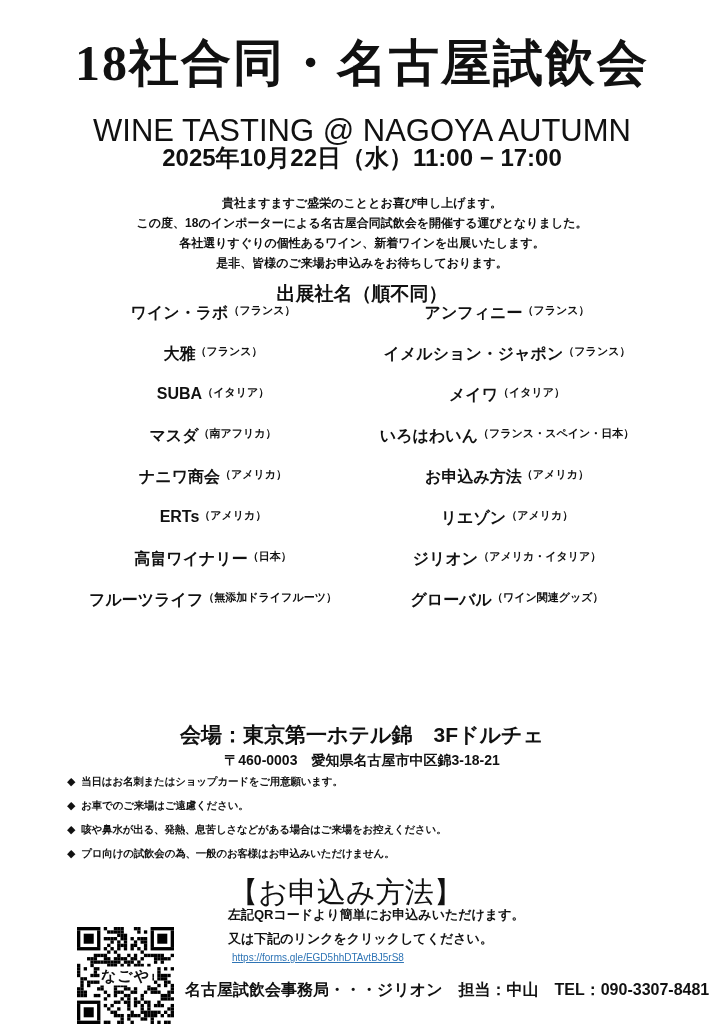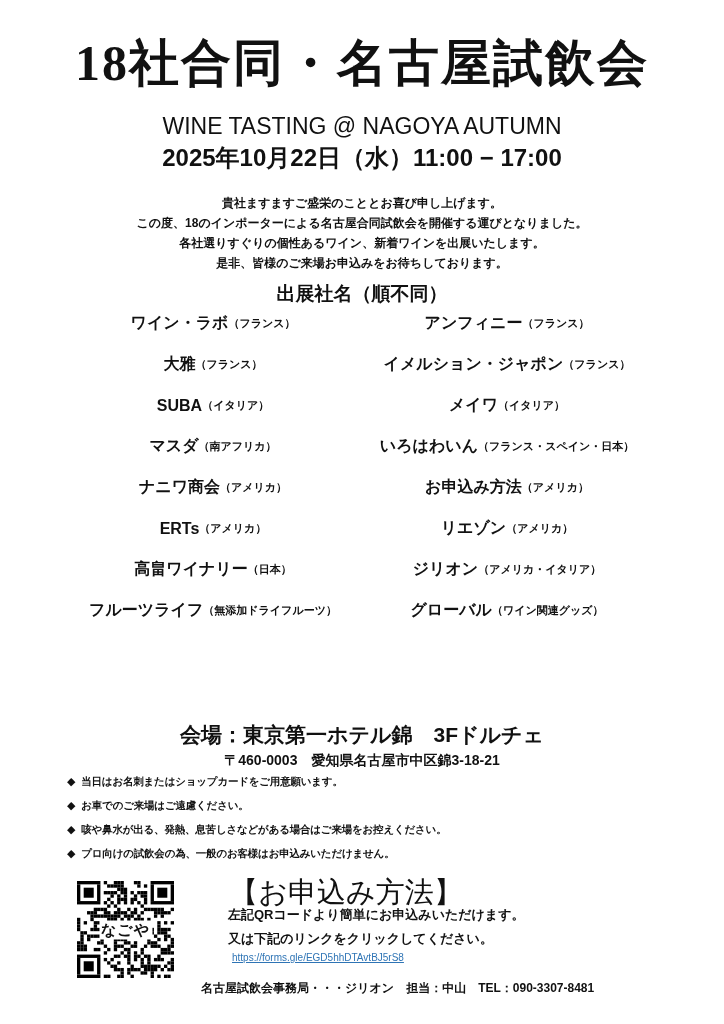--- a/index.html
+++ b/index.html
@@ -18,21 +18,21 @@
   .title{
     top:30px;
     font-family:"Liberation Serif","DejaVu Serif",serif;
     font-weight:bold;
     font-size:50px;
     letter-spacing:2px;
     white-space:nowrap;
   }
   .subtitle{
     top:113px;
-    font-size:23px;
+    font-size:31px;
     font-weight:normal;
     letter-spacing:0px;
   }
   .date{
     top:142px;
     font-size:24px;
     font-weight:bold;
   }
   .greeting{
     top:193px;
@@ -45,21 +45,21 @@
     top:281px;
     font-size:19px;
     font-weight:bold;
   }
   .ex-col{position:absolute;top:303px;}
   .ex-col-left{left:0;width:426px;}
   .ex-col-right{left:362px;width:290px;}
   .ex-row{
     height:41px;
     display:flex;
-    align-items:center;
+    align-items:flex-start;
     justify-content:center;
     white-space:nowrap;
   }
   .ex-name{font-size:16px;font-weight:bold;}
   .ex-note{font-size:11px;font-weight:bold;}
   .venue-line{
     top:721px;
     font-size:21px;
     font-weight:bold;
   }
@@ -74,21 +74,21 @@
     font-weight:bold;
     letter-spacing:-0.2px;
   }
   .note-row{
     height:13px;line-height:13px;
     margin-bottom:11px;
     white-space:nowrap;
   }
   .note-bullet{font-size:11px;margin-right:6px;}
   .qr{
-    left:77px;top:881px;width:97px;height:97px;
+    left:77px;top:927px;width:97px;height:97px;
   }
   .qr svg{display:block;width:97px;height:97px;}
   .qr-label{
     position:absolute;
     left:50%;top:50%;
     transform:translate(-50%,-50%);
     background:#ffffff;
     padding:0 2px;
     font-size:15px;
     font-weight:bold;
@@ -99,22 +99,22 @@
     left:206px;top:873px;width:280px;
     text-align:center;
     font-size:29px;
     font-weight:normal;
   }
   .apply-line1{left:228px;top:906px;font-size:13px;font-weight:bold;}
   .apply-line2{left:228px;top:930px;font-size:13px;font-weight:bold;}
   .apply-link{left:232px;top:952px;font-size:10px;}
   .apply-link a{color:#2e74b5;text-decoration:underline;}
   .footer{
-    left:201px;top:980px;
-    font-size:12px;
+    left:185px;top:980px;
+    font-size:16px;
     font-weight:bold;
     white-space:nowrap;
   }
 </style>
 </head>
 <body>
 
 <div class="page">
 
   <div class="abs center title">18社合同・名古屋試飲会</div>

